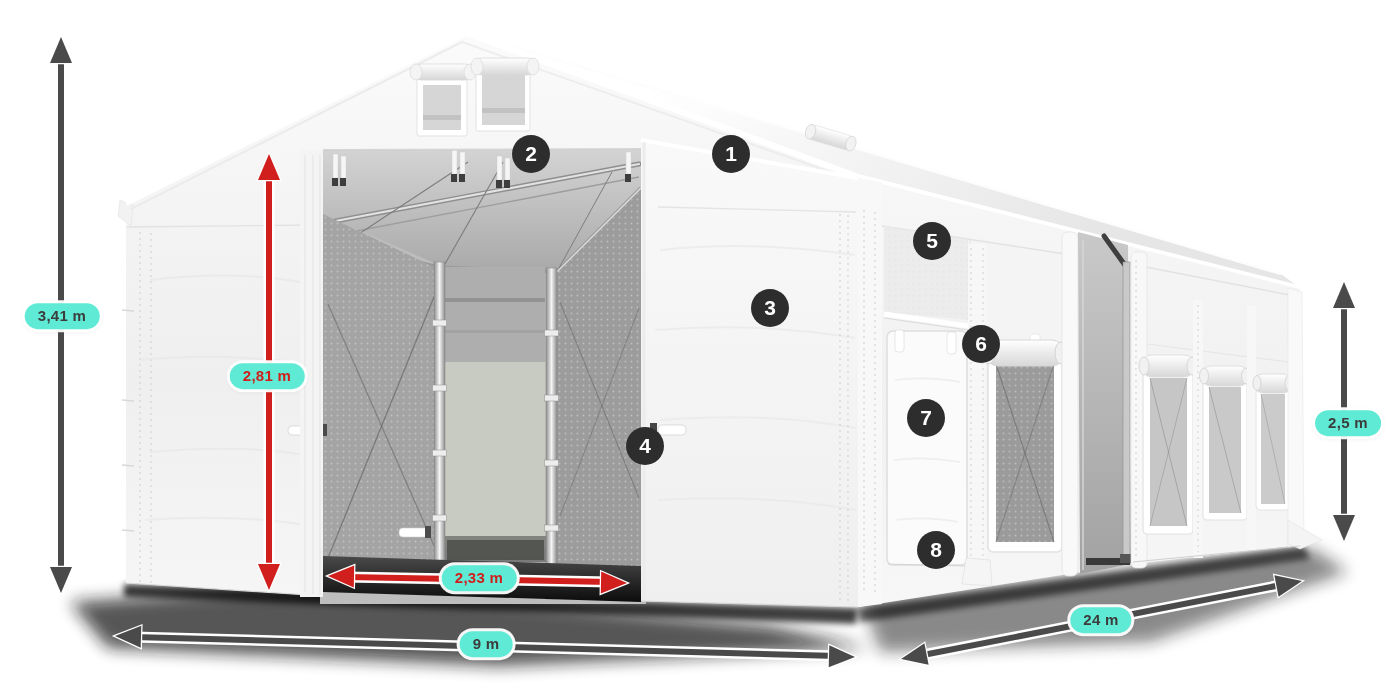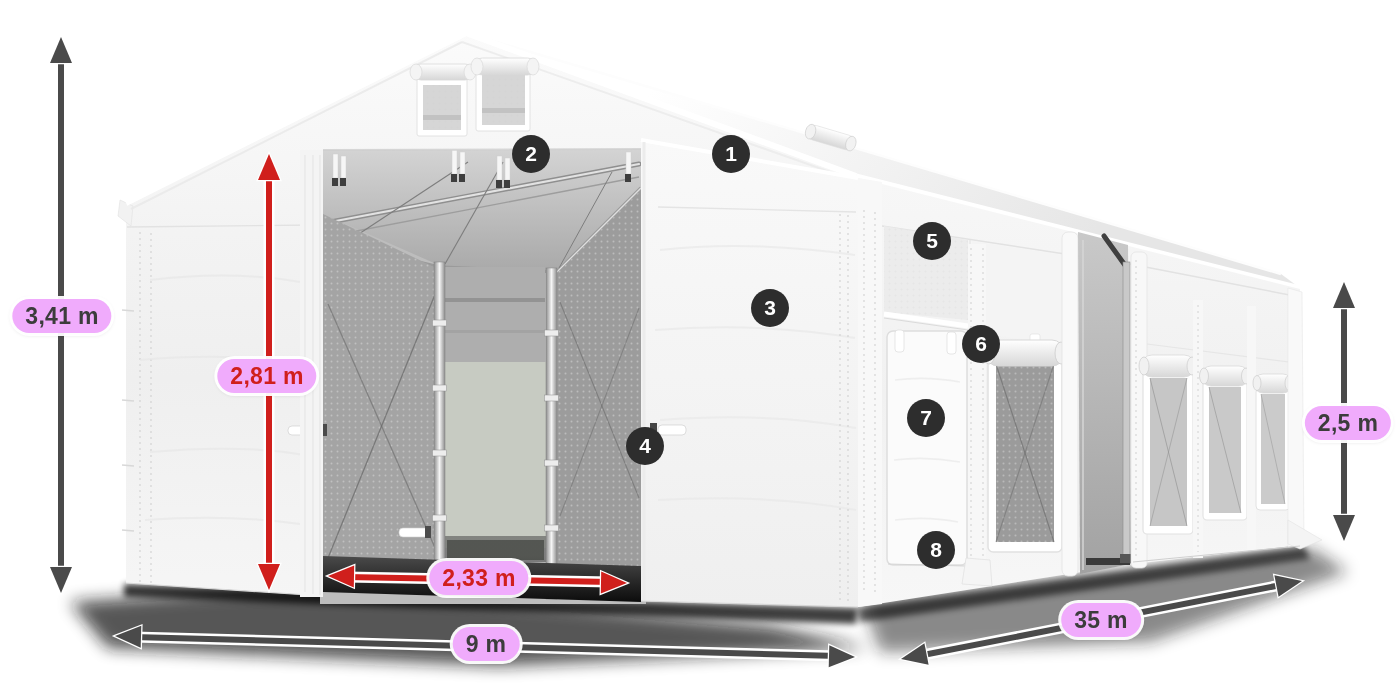--- a/index.html
+++ b/index.html
@@ -3,22 +3,22 @@
 <meta charset="utf-8">
 <style>
   html,body{margin:0;padding:0;background:#ffffff;}
   .stage{
     position:relative;width:1400px;height:700px;overflow:hidden;background:#ffffff;
     font-family:"Liberation Sans", sans-serif;
   }
   .stage svg{position:absolute;left:0;top:0;}
   .pill{
     position:absolute;transform:translate(-50%,-50%);
-    background:#f0abfc;border-radius:18px;
-    padding:5px 13px;font-size:23px;font-weight:bold;line-height:1.05;
+    background:#5eead4;border-radius:18px;
+    padding:5px 13px;font-size:15px;font-weight:bold;line-height:1.05;
     color:#3c3c3c;white-space:nowrap;letter-spacing:.3px;
     box-shadow:0 0 0 3px rgba(255,255,255,.95), 0 1px 5px rgba(0,0,0,.22);
     z-index:30;
   }
   .pill.red{color:#d01f1c;}
   .badge{
     position:absolute;transform:translate(-50%,-50%);
     width:38px;height:38px;border-radius:50%;
     background:#2d2d2d;color:#ffffff;
     font-size:21px;font-weight:bold;
@@ -368,21 +368,21 @@
       <path d="M0,0 L26,-11 L26,11 Z" fill="#4a4a4a" stroke="#ffffff" stroke-width="2.5" transform="translate(1344,282) rotate(90)"></path>
       <path d="M0,0 L26,-11 L26,11 Z" fill="#4a4a4a" stroke="#ffffff" stroke-width="2.5" transform="translate(1344,541) rotate(-90)"></path>
     </g>
   </g>
 </svg>
 
 <div class="pill" style="left:62px;top:316px;">3,41 m</div>
 <div class="pill red" style="left:267px;top:376px;text-align:right;">2,81 m</div>
 <div class="pill red" style="left:479px;top:578px;text-align:right;">2,33 m</div>
 <div class="pill" style="left:486px;top:644px;">9 m</div>
-<div class="pill" style="left:1101px;top:620px;">35 m</div>
+<div class="pill" style="left:1101px;top:620px;">24 m</div>
 <div class="pill" style="left:1348px;top:423px;">2,5 m</div>
 
 <div class="badge" style="left:731px;top:154px;">1</div>
 <div class="badge" style="left:531px;top:154px;">2</div>
 <div class="badge" style="left:770px;top:308px;">3</div>
 <div class="badge" style="left:645px;top:446px;">4</div>
 <div class="badge" style="left:932px;top:241px;">5</div>
 <div class="badge" style="left:981px;top:344px;">6</div>
 <div class="badge" style="left:926px;top:418px;">7</div>
 <div class="badge" style="left:936px;top:550px;">8</div>

